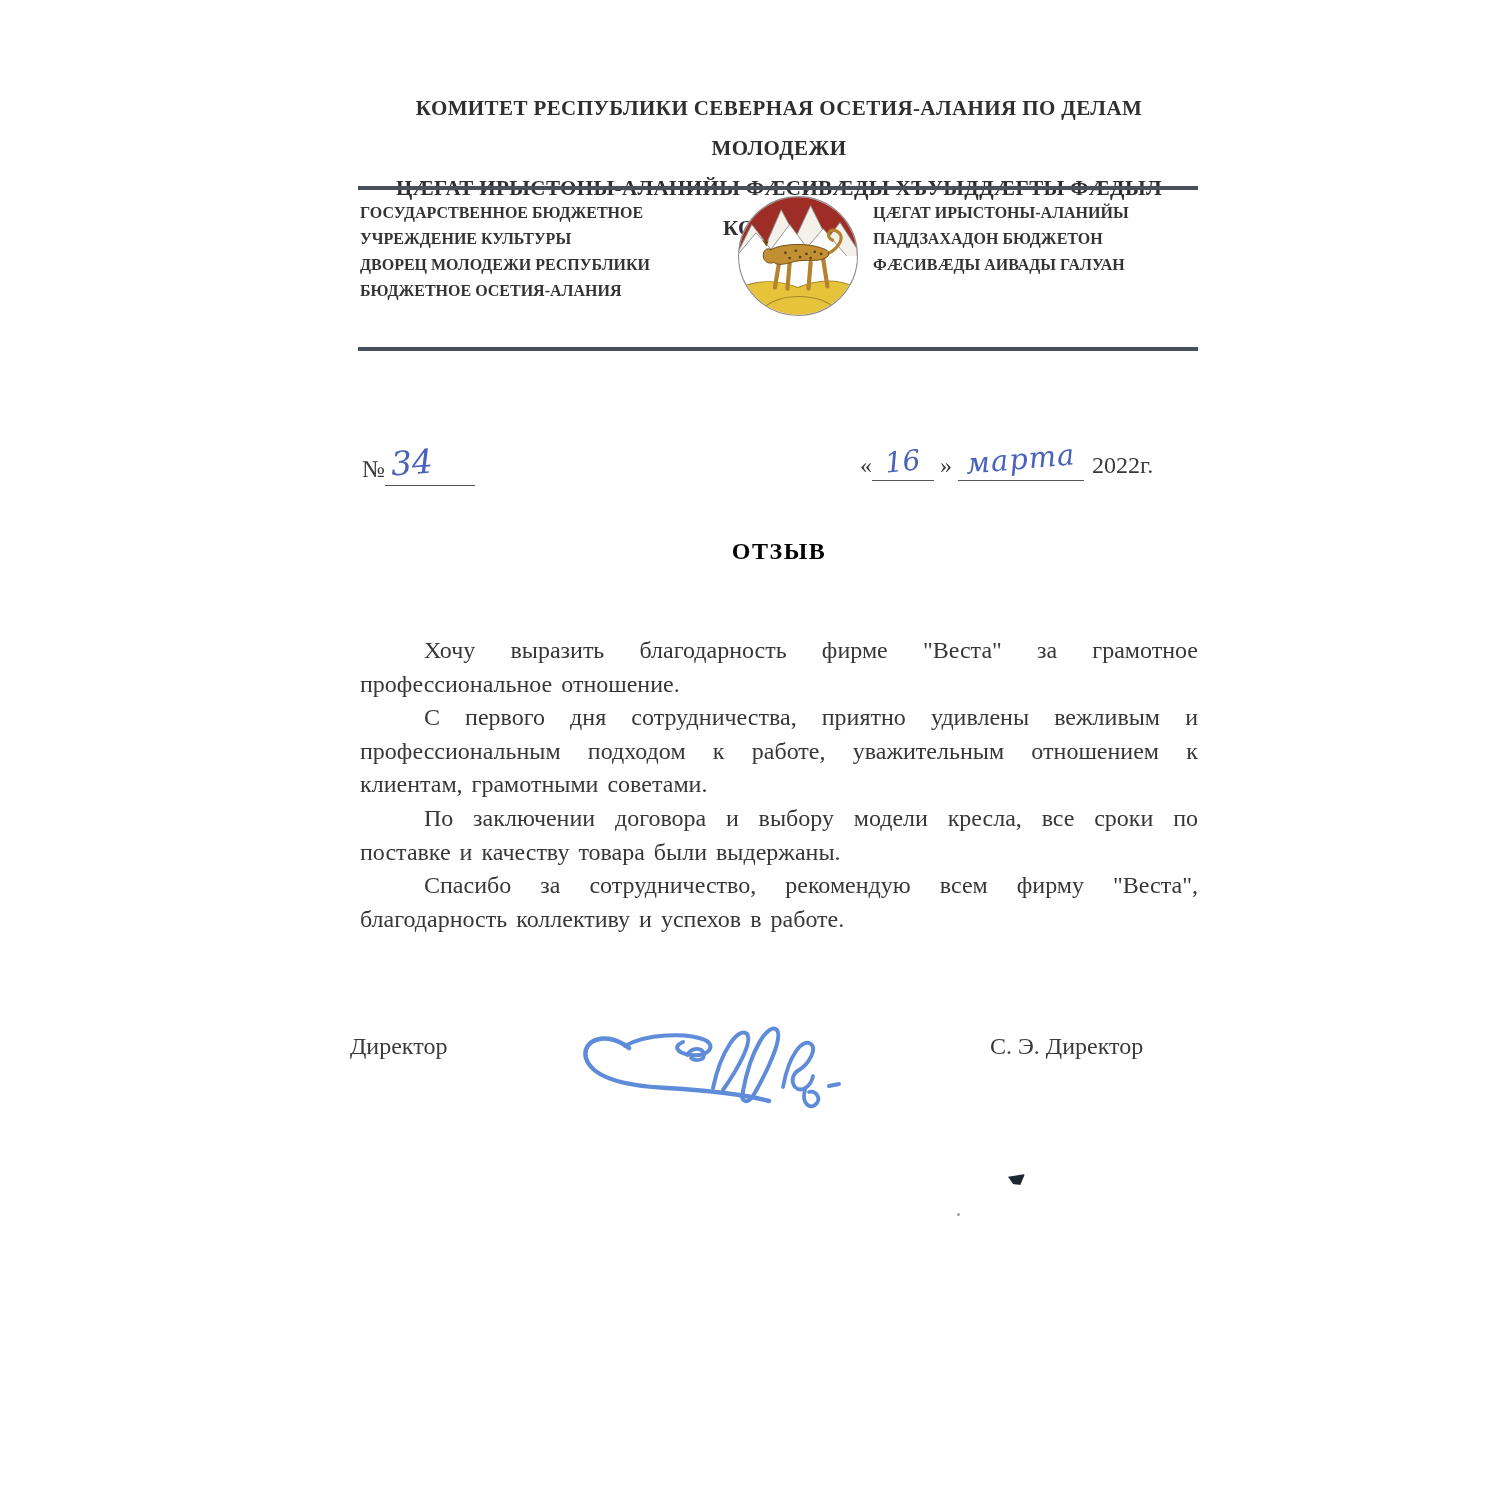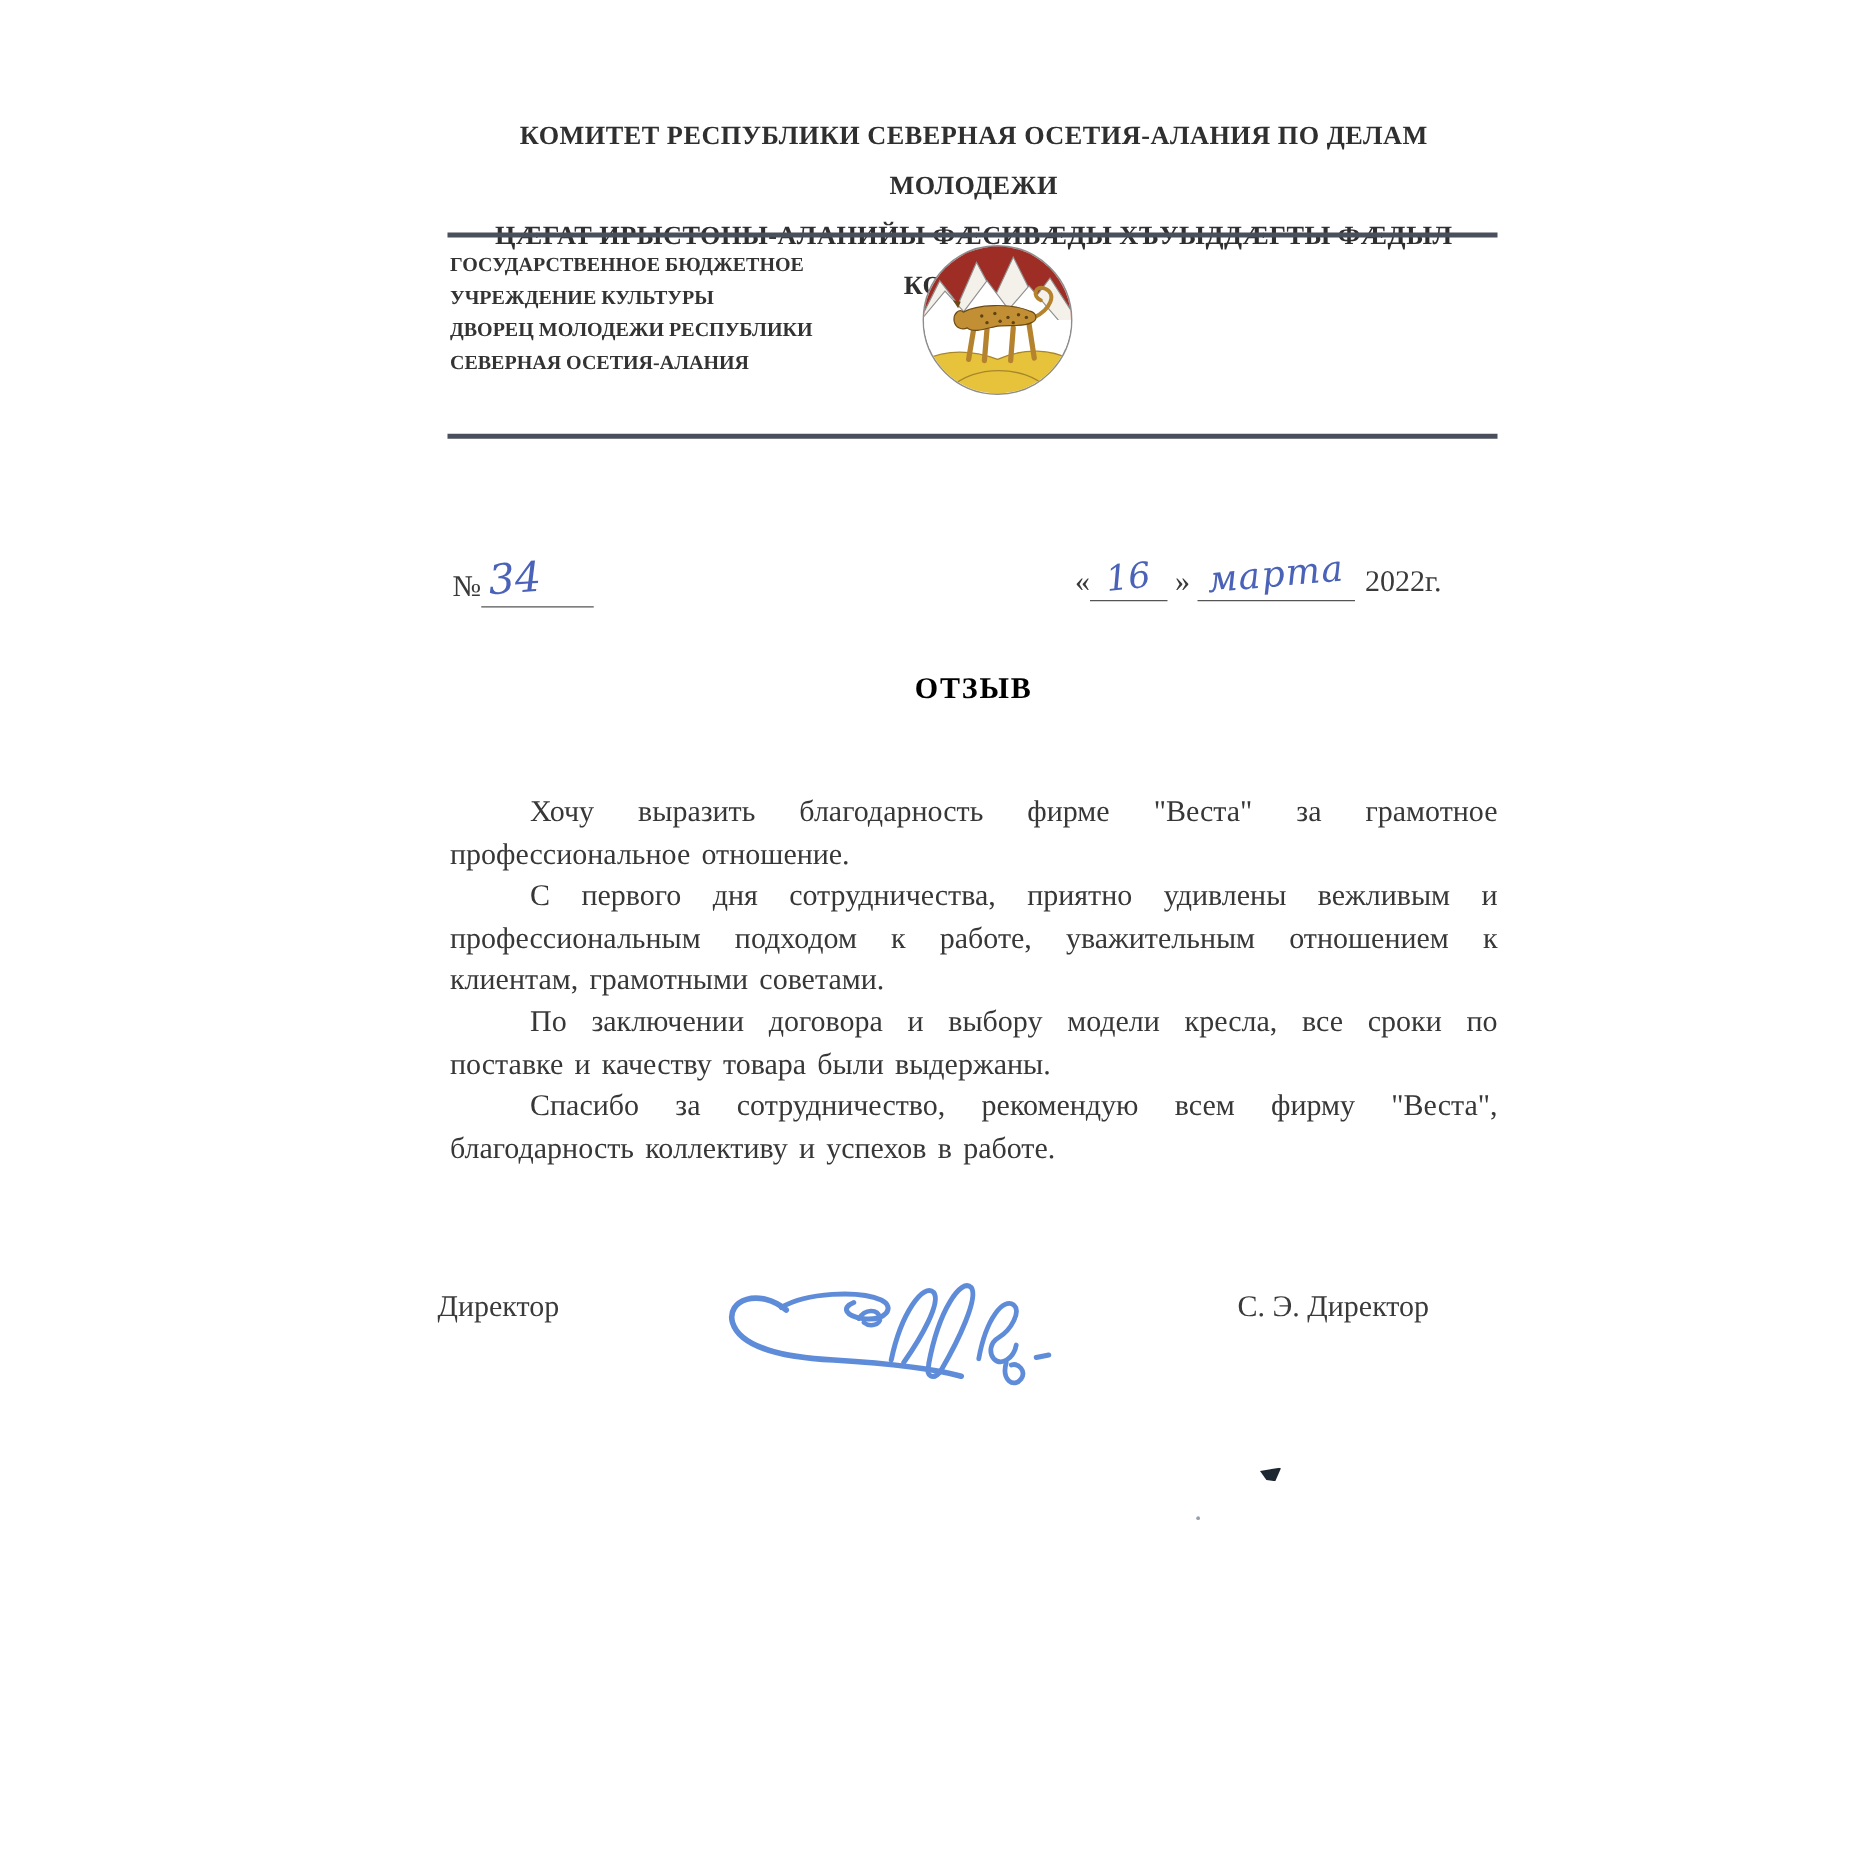--- a/index.html
+++ b/index.html
@@ -56,21 +56,21 @@
     <div>КОМИТЕТ РЕСПУБЛИКИ СЕВЕРНАЯ ОСЕТИЯ-АЛАНИЯ ПО ДЕЛАМ МОЛОДЕЖИ</div>
     <div>ЦÆГАТ ИРЫСТОНЫ-АЛАНИЙЫ ФÆСИВÆДЫ ХЪУЫДДÆГТЫ ФÆДЫЛ КОМИТЕТ</div>
   </div>
 
   <div class="rule rule-1"></div>
 
   <div class="org-left">
     <div>ГОСУДАРСТВЕННОЕ БЮДЖЕТНОЕ</div>
     <div>УЧРЕЖДЕНИЕ КУЛЬТУРЫ</div>
     <div>ДВОРЕЦ МОЛОДЕЖИ РЕСПУБЛИКИ</div>
-    <div>СЕВЕРНАЯ ОСЕТИЯ-АЛАНИЯ</div>
+    <div>БЮДЖЕТНОЕ ОСЕТИЯ-АЛАНИЯ</div>
   </div>
 
   <svg class="logo" width="126" height="126" viewBox="0 0 120 120">
     <defs>
         <clipPath id="lc">
           <circle cx="60" cy="60" r="56"></circle>
         </clipPath>
       </defs>
     <circle cx="60" cy="60" r="56.5" fill="#ffffff" stroke="#8d8d8d" stroke-width="1.2"></circle>
     <g clip-path="url(#lc)">
@@ -93,20 +93,25 @@
         <circle cx="68" cy="58" r="1.3" fill="#5f4313"></circle>
           <circle cx="76" cy="56" r="1.3" fill="#5f4313"></circle>
         <circle cx="62" cy="61" r="1.3" fill="#5f4313"></circle>
           <circle cx="52" cy="62" r="1.3" fill="#5f4313"></circle>
         <circle cx="72" cy="62" r="1.3" fill="#5f4313"></circle>
           <circle cx="82" cy="58" r="1.3" fill="#5f4313"></circle>
       </g>
     </g>
   </svg>
 
+  <div class="org-right">
+    <div>ЦÆГАТ ИРЫСТОНЫ-АЛАНИЙЫ</div>
+    <div>ПАДДЗАХАДОН БЮДЖЕТОН</div>
+    <div>ФÆСИВÆДЫ АИВАДЫ ГАЛУАН</div>
+  </div>
 
   <div class="rule rule-2"></div>
 
 
   <div class="docnum">
     <span>№</span><span class="hand"><span class="hand-ink">34</span></span>
   </div>
 
   <div class="daterow">
     <span>«</span><span class="seg1"><span class="hand-ink">16</span></span> <span>»</span><span class="seg2"><span class="hand-ink">марта</span></span><span>2022г.</span>

